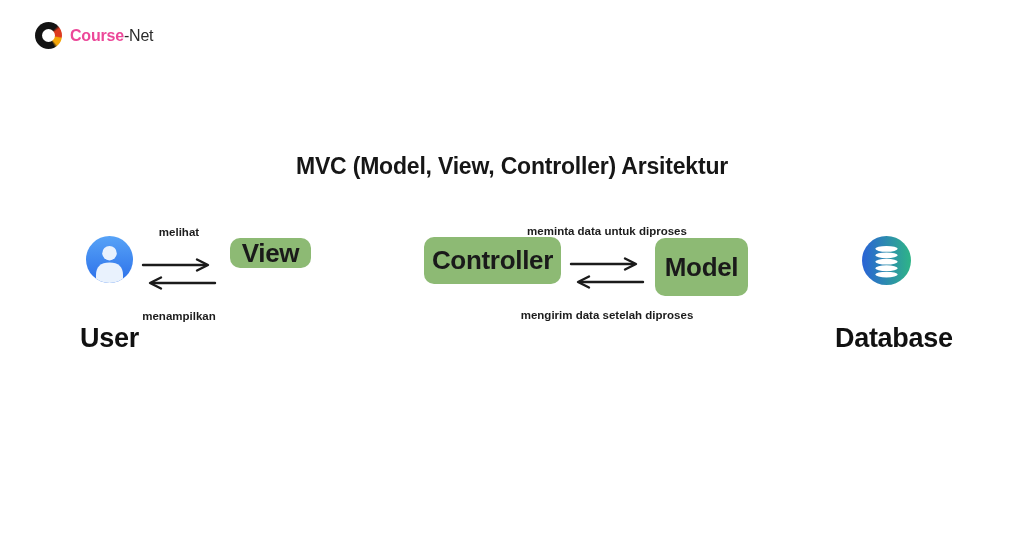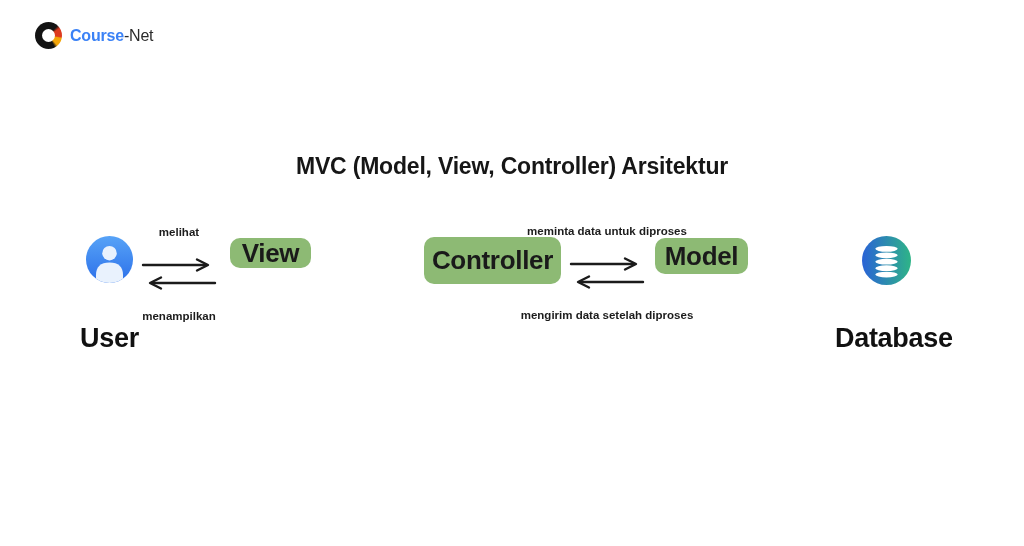--- a/index.html
+++ b/index.html
@@ -35,21 +35,21 @@
       #131313 152deg 360deg);
   }
   .logo-ring::after {
     content: "";
     position: absolute;
     inset: 7px;
     border-radius: 50%;
     background: #ffffff;
   }
   .logo-text { font-size: 16px; color: #2b2b2b; letter-spacing: -0.2px; }
-  .logo-text b { font-weight: 700; color: #3b82f6; }
+  .logo-text b { font-weight: 700; color: #ec4899; }
 
   
   .title {
     position: absolute;
     top: 153px;
     left: 0;
     width: 100%;
     text-align: center;
     font-size: 23px;
     font-weight: 700;
@@ -81,21 +81,21 @@
     display: flex;
     align-items: center;
     justify-content: center;
     font-size: 26px;
     font-weight: 700;
     color: #1a1a1a;
     letter-spacing: -0.3px;
   }
   .view-box       { left: 230px; top: 238px; width: 81px;  height: 30px; }
   .controller-box { left: 424px; top: 237px; width: 137px; height: 47px; }
-  .model-box      { left: 655px; top: 238px; width: 93px;  height: 36px; }
+  .model-box      { left: 655px; top: 238px; width: 93px;  height: 58px; }
 
   
   .flow {
     position: absolute;
     display: flex;
     flex-direction: column;
     align-items: center;
     gap: 17px;
   }
   .flow-label {

